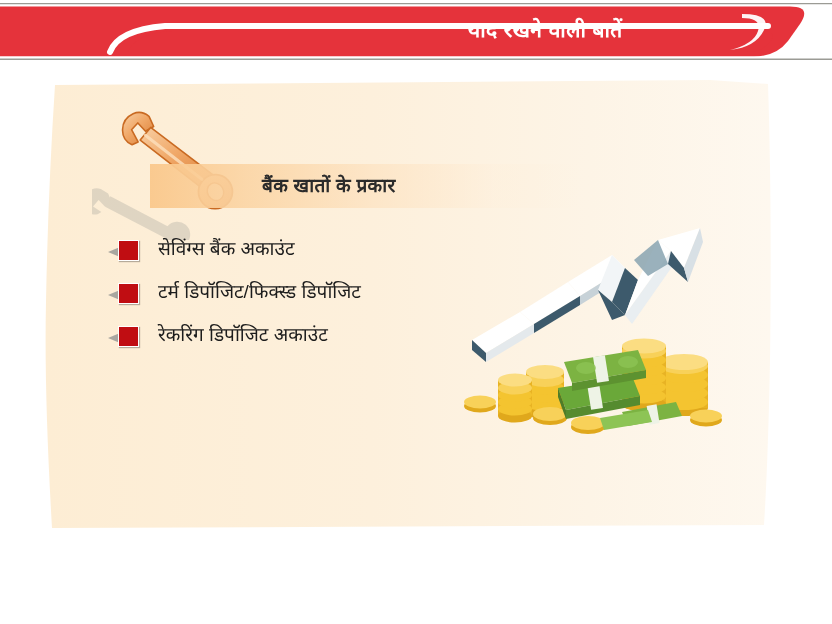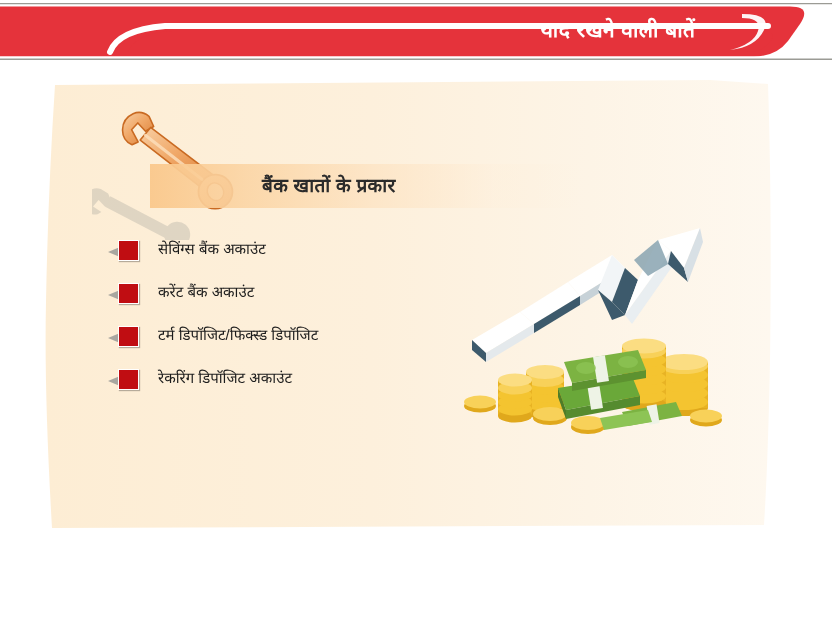--- a/index.html
+++ b/index.html
@@ -26,21 +26,21 @@
   #header-banner svg {
     display: block;
     width: 832px;
     height: 62px;
   }
   #header-title {
     position: absolute;
     right: 64px;
     top: 16px;
     width: 300px;
-    text-align: center;
+    text-align: left;
     color: #ffffff;
     font-size: 21px;
     font-weight: bold;
     letter-spacing: 0.4px;
     font-family: "Liberation Sans", sans-serif;
     white-space: nowrap;
     line-height: 28px;
   }
 
   
@@ -125,21 +125,21 @@
     height: 0;
     border-top: 5px solid transparent;
     border-bottom: 5px solid transparent;
     border-right: 12px solid #9a9a96;
     opacity: 0.85;
   }
   .bullet-label {
     position: absolute;
     left: 50px;
     top: 0px;
-    font-size: 15px;
+    font-size: 19px;
     color: #1c1c1c;
     line-height: 30px;
     white-space: nowrap;
     font-weight: normal;
   }
 
   
   #money-illustration {
     position: absolute;
     left: 462px;
@@ -224,25 +224,20 @@
 
   <div id="bullet-list">
     <div class="bullet-row">
       <span class="bullet-tail"></span>
       <span class="bullet-marker"></span>
       <span class="bullet-label">सेविंग्स बैंक अकाउंट</span>
     </div>
     <div class="bullet-row">
       <span class="bullet-tail"></span>
       <span class="bullet-marker"></span>
-      <span class="bullet-label">करेंट बैंक अकाउंट</span>
-    </div>
-    <div class="bullet-row">
-      <span class="bullet-tail"></span>
-      <span class="bullet-marker"></span>
       <span class="bullet-label">टर्म डिपॉजिट/फिक्स्ड डिपॉजिट</span>
     </div>
     <div class="bullet-row">
       <span class="bullet-tail"></span>
       <span class="bullet-marker"></span>
       <span class="bullet-label">रेकरिंग डिपॉजिट अकाउंट</span>
     </div>
   </div>
 
   <div id="money-illustration">

